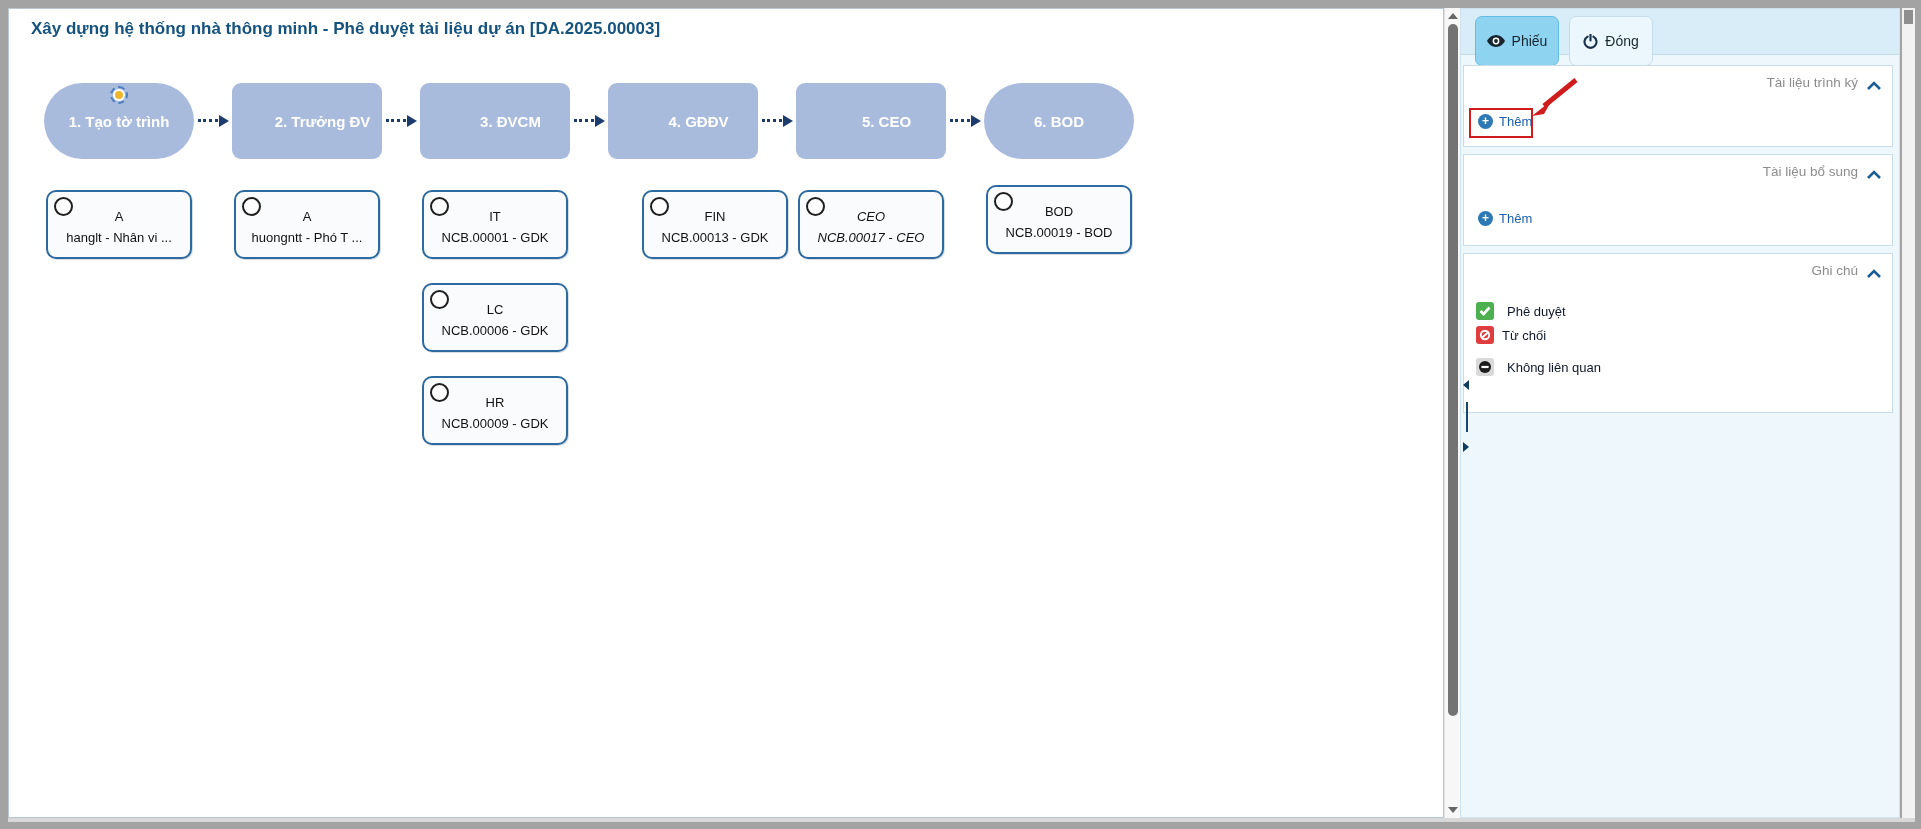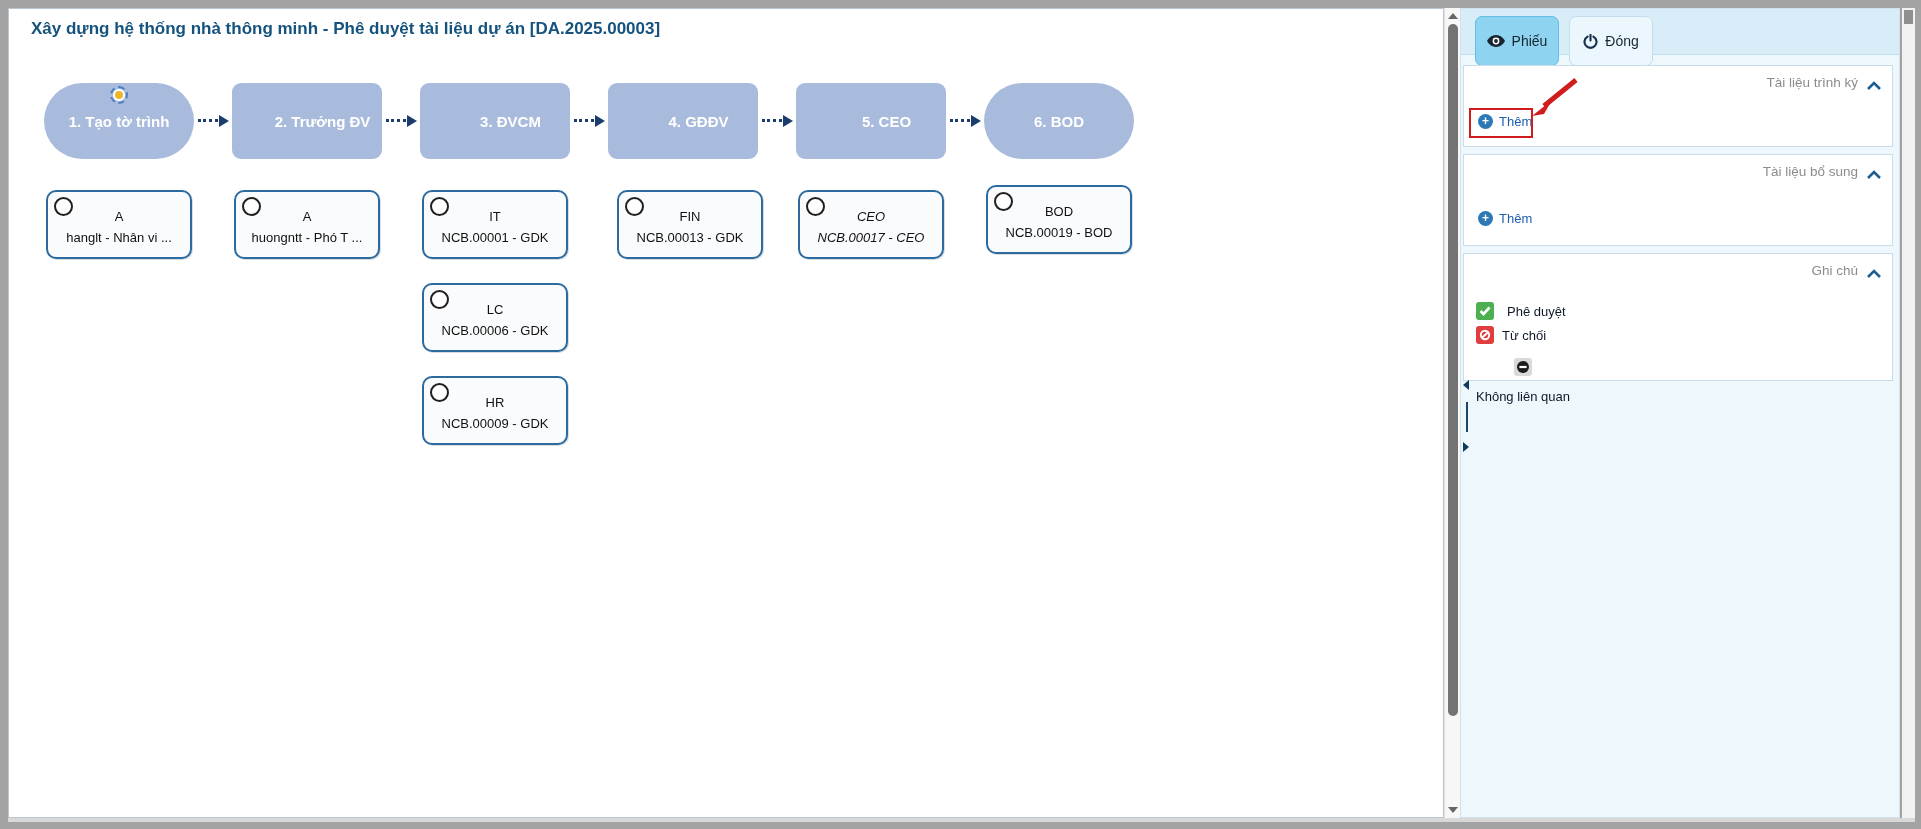--- a/index.html
+++ b/index.html
@@ -193,21 +193,21 @@
           <div class="txt">
             <div>HR</div>
             <div>NCB.00009 - GDK</div>
           </div>
         </div>
         <div class="wf-node rect" style="left: 599px; top: 74px;">
           <span>4. GĐĐV</span>
         </div>
         <div class="wf-link" style="left: 753px; top: 110px; width: 20px;"></div>
         <div class="wf-head" style="left: 774px; top: 106px;"></div>
-        <div class="person-card" style="left: 608px; top: 181px;">
+        <div class="person-card" style="left: 633px; top: 181px;">
           <div class="radio"></div>
           <div class="txt">
             <div>FIN</div>
             <div>NCB.00013 - GDK</div>
           </div>
         </div>
         <div class="wf-node rect" style="left: 787px; top: 74px;">
           <span>5. CEO</span>
         </div>
         <div class="wf-link" style="left: 941px; top: 110px; width: 20px;"></div>
@@ -281,21 +281,21 @@
         <svg width="16" height="10" viewBox="0 0 16 10">
             <polyline points="2,8 8,2 14,8" stroke="#1b5e94" stroke-width="2.6" fill="none"></polyline>
           </svg>
       </div>
       <div class="add-link" style="top:56px;">
         <span class="add-ico">+</span>
         <span>Thêm</span>
       </div>
     </div>
 
-    <div class="section" style="top:244px;height:128px;">
+    <div class="section" style="top:244px;height:160px;">
       <div class="sec-title">Ghi chú</div>
       <div class="sec-chevron">
         <svg width="16" height="10" viewBox="0 0 16 10">
             <polyline points="2,8 8,2 14,8" stroke="#1b5e94" stroke-width="2.6" fill="none"></polyline>
           </svg>
       </div>
       <div id="legend">
           <div class="legend-row" style="top: 48px;">
             <span class="leg-ico" style="background:#4caf50">
               <svg width="12" height="10" viewBox="0 0 12 10">
@@ -306,21 +306,21 @@
           </div>
           <div class="legend-row" style="top: 72px; gap: 8px;">
             <span class="leg-ico" style="background:#e03e3e">
               <svg width="12" height="12" viewBox="0 0 12 12">
                 <circle cx="6" cy="6" r="4.2" stroke="#fff" stroke-width="1.9" fill="none"></circle>
                 <line x1="2.9" y1="8.8" x2="9.1" y2="3.2" stroke="#fff" stroke-width="1.9"></line>
               </svg>
             </span>
             <span>Từ chối</span>
           </div>
-          <div class="legend-row" style="top: 104px; flex-direction: column;">
+          <div class="legend-row" style="top: 104px;">
             <span class="leg-ico" style="background:#d9d9d9">
               <svg width="14" height="14" viewBox="0 0 14 14">
                 <circle cx="7" cy="7" r="6" fill="#1c1c1c"></circle>
                 <rect x="3.4" y="5.9" width="7.2" height="2.2" fill="#fff"></rect>
               </svg>
             </span>
             <span>Không liên quan</span>
           </div>
         </div>
     </div>

